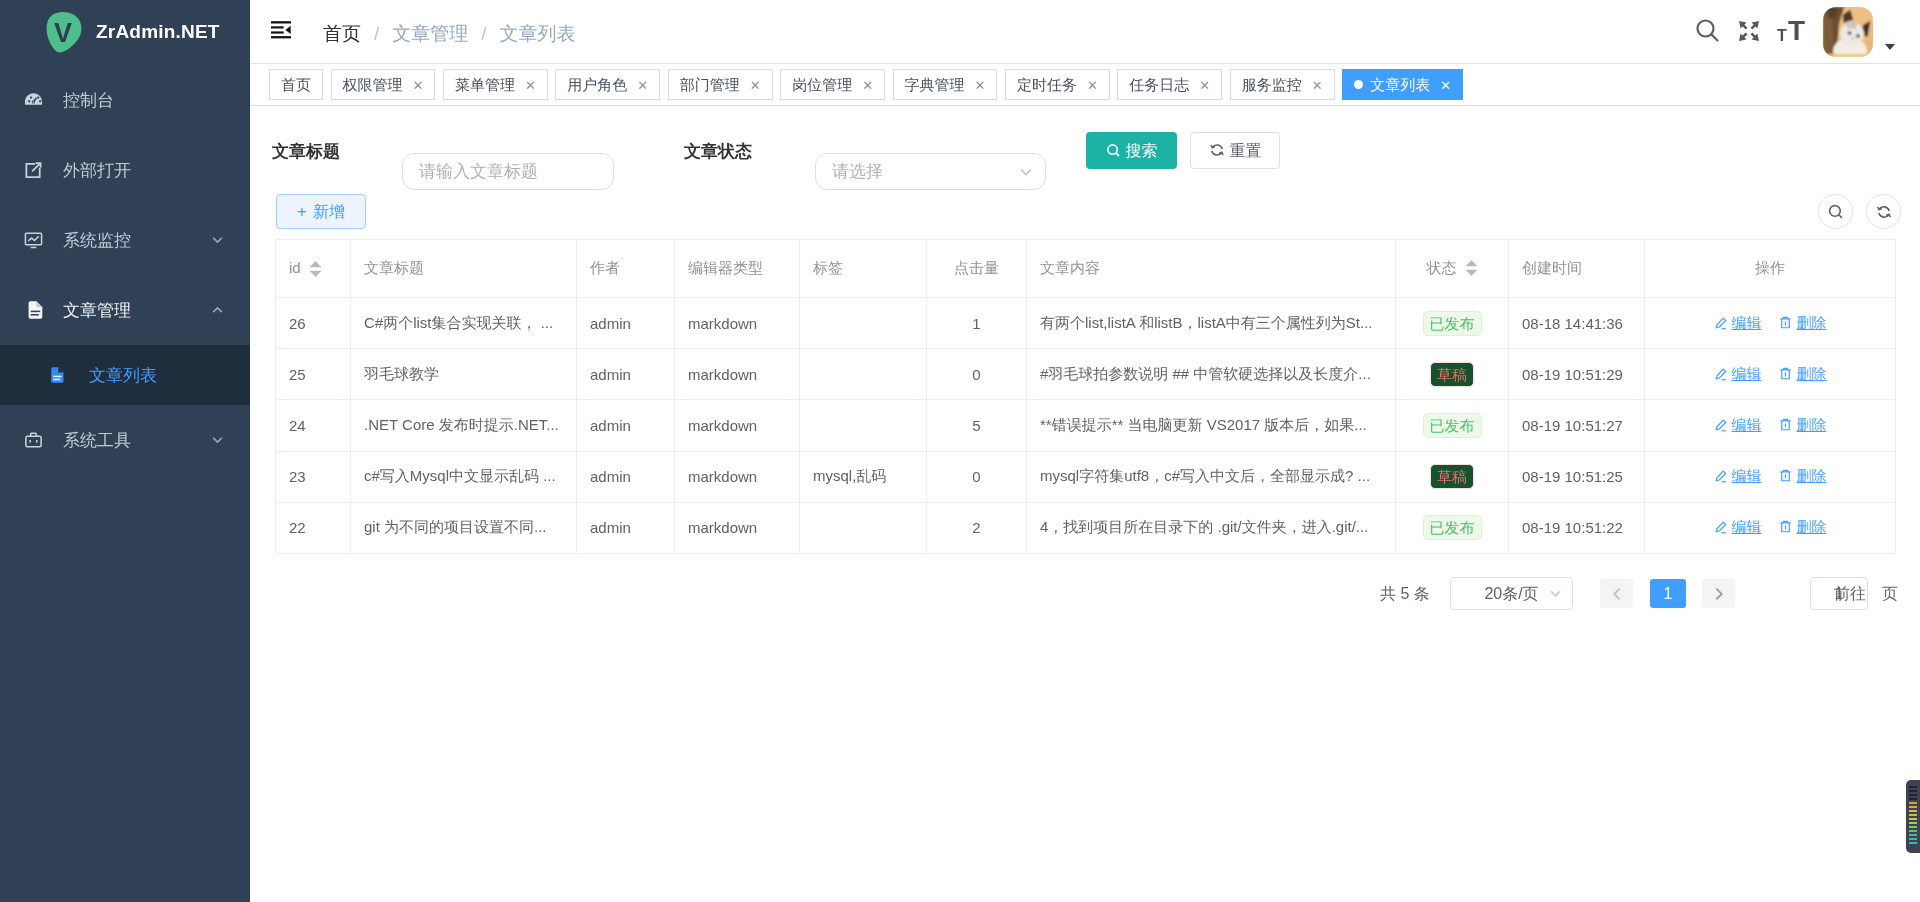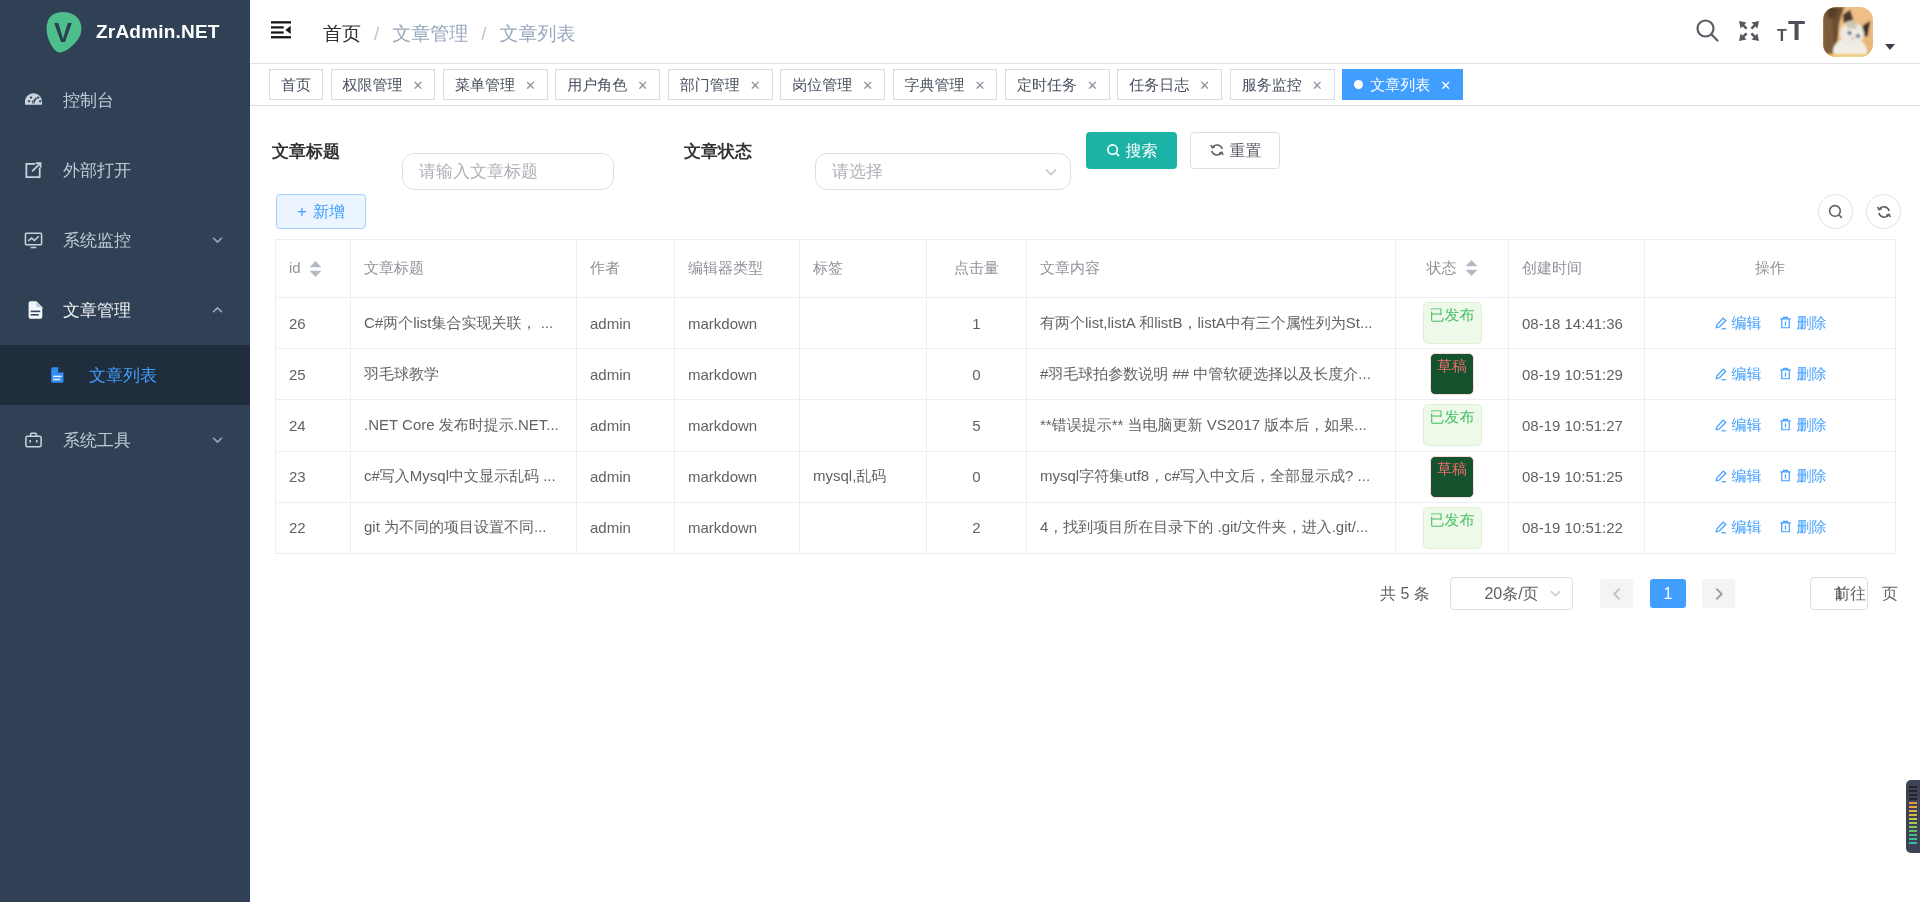--- a/index.html
+++ b/index.html
@@ -54,24 +54,24 @@
 .cbtn { position:absolute; top:88px; width:35px; height:35px; border:1px solid #dfe2e8; border-radius:50%; background:#fff; }
 .cbtn svg { position:absolute; left:50%; top:50%; transform:translate(-50%,-50%); }
 
 
 .tbl { position:absolute; left:25px; top:133px; width:1620px; border-collapse:collapse; table-layout:fixed; font-size:15px; color:#606266; }
 .tbl th, .tbl td { border:1px solid #ebeef5; overflow:hidden; white-space:nowrap; text-overflow:clip; }
 .tbl th { height:58px; background:#fff; color:#909399; font-weight:normal; font-size:15px; text-align:left; padding:0 0 0 13px; }
 .tbl td { height:51.2px; background:#fff; text-align:left; padding:0 0 0 13px; }
 .tbl th.c, .tbl td.c { text-align:center; padding:0; }
 .sortc { display:inline-block; vertical-align:middle; margin-left:8px; position:relative; top:-1px; }
-.stag { display:inline-block; height:42px; line-height:23px; border-radius:5px; font-size:15px; padding:0 6px; }
+.stag { display:inline-block; height:25px; line-height:23px; border-radius:5px; font-size:15px; padding:0 6px; }
 .stag.g { background:#eff9ea; border:1px solid #dcf3d2; color:#47c168; }
 .stag.r { background:#14532d; border:1px solid #fbdcdc; color:#f56c6c; }
-.op { color:#409eff; }
+.op { color:#409eff;text-decoration:underline; }
 .op svg { vertical-align:-2px; margin-right:4px; }
 .op .gap { display:inline-block; width:16px; }
 
 
 .pager { position:absolute; top:471px; left:0; width:1645px; height:33px; font-size:16px; color:#606266; }
 .pg-total { position:absolute; left:1130px; top:7px; }
 .pg-size { position:absolute; left:1200px; top:0; width:123px; height:33px; border:1px solid #dcdfe6; border-radius:4px; text-align:center; line-height:31px; color:#606266; }
 .pg-size .chev { position:absolute; right:10px; top:11px; }
 .pg-btn { position:absolute; top:2px; width:33px; height:29px; background:#f4f4f5; border-radius:3px; }
 .pg-btn svg { position:absolute; left:50%; top:50%; transform:translate(-50%,-50%); }
@@ -236,21 +236,21 @@
       <span class="tag">任务日志<span class="x">✕</span></span>
       <span class="tag">服务监控<span class="x">✕</span></span>
       <span class="tag on"><span class="dot"></span>文章列表<span class="x">✕</span></span>
     </div>
   </div>
 
   <div class="content">
     <div class="flabel" style="left:22px;">文章标题</div>
     <div class="finput" style="left:152px; width:212px;">请输入文章标题</div>
     <div class="flabel" style="left:434px;">文章状态</div>
-    <div class="finput fsel" style="left:565px; width:256px;">请选择
+    <div class="finput fsel" style="left:565px; width:231px;">请选择
       <svg class="chev" width="14" height="10" viewBox="0 0 14 10" fill="none" stroke="#c0c4cc" stroke-width="1.6">
           <path d="M2 2.5 L7 7.5 L12 2.5"></path>
         </svg>
     </div>
     <div class="btn-search"><svg width="15" height="15" viewBox="0 0 16 16" fill="none" stroke="#fff" stroke-width="1.7" style="vertical-align:-2px; margin-right:5px;">
           <circle cx="7" cy="7" r="5"></circle>
           <path d="M10.8 10.8 L14 14"></path>
         </svg>搜索</div>
     <div class="btn-reset"><svg width="16" height="16" viewBox="0 0 16 16" fill="none" stroke="#5a5e66" stroke-width="1.5" style="vertical-align:-2px; margin-right:5px;">
           <path d="M3.2 5.5 A5.6 5.6 0 0 1 13.3 7"></path>

